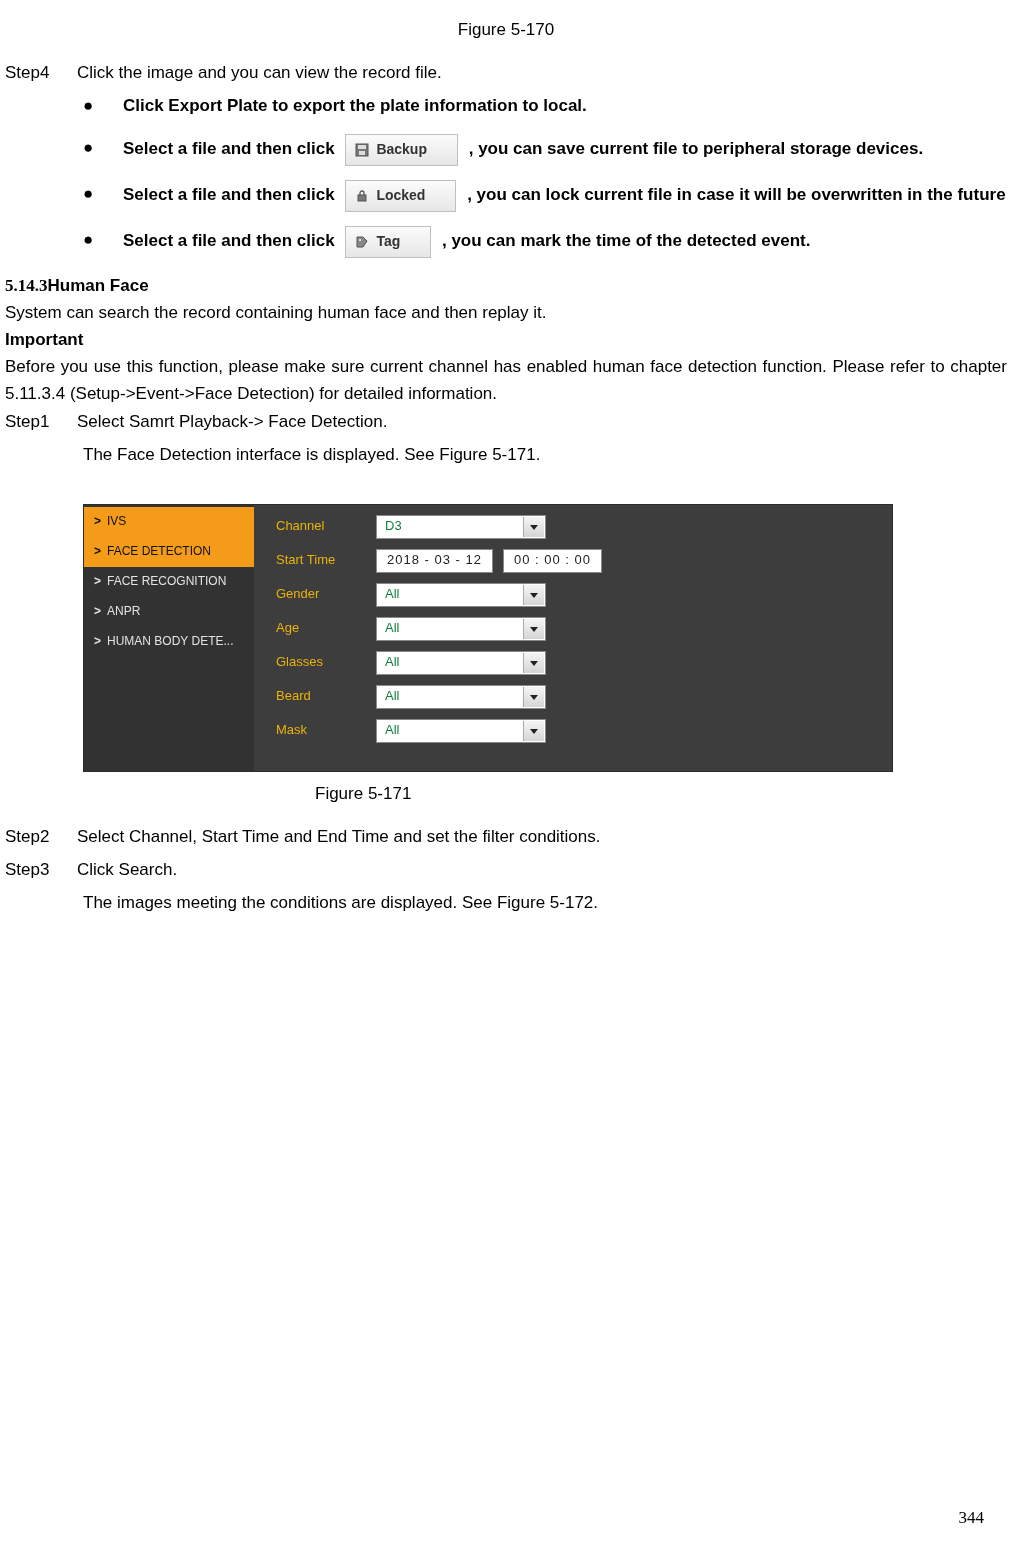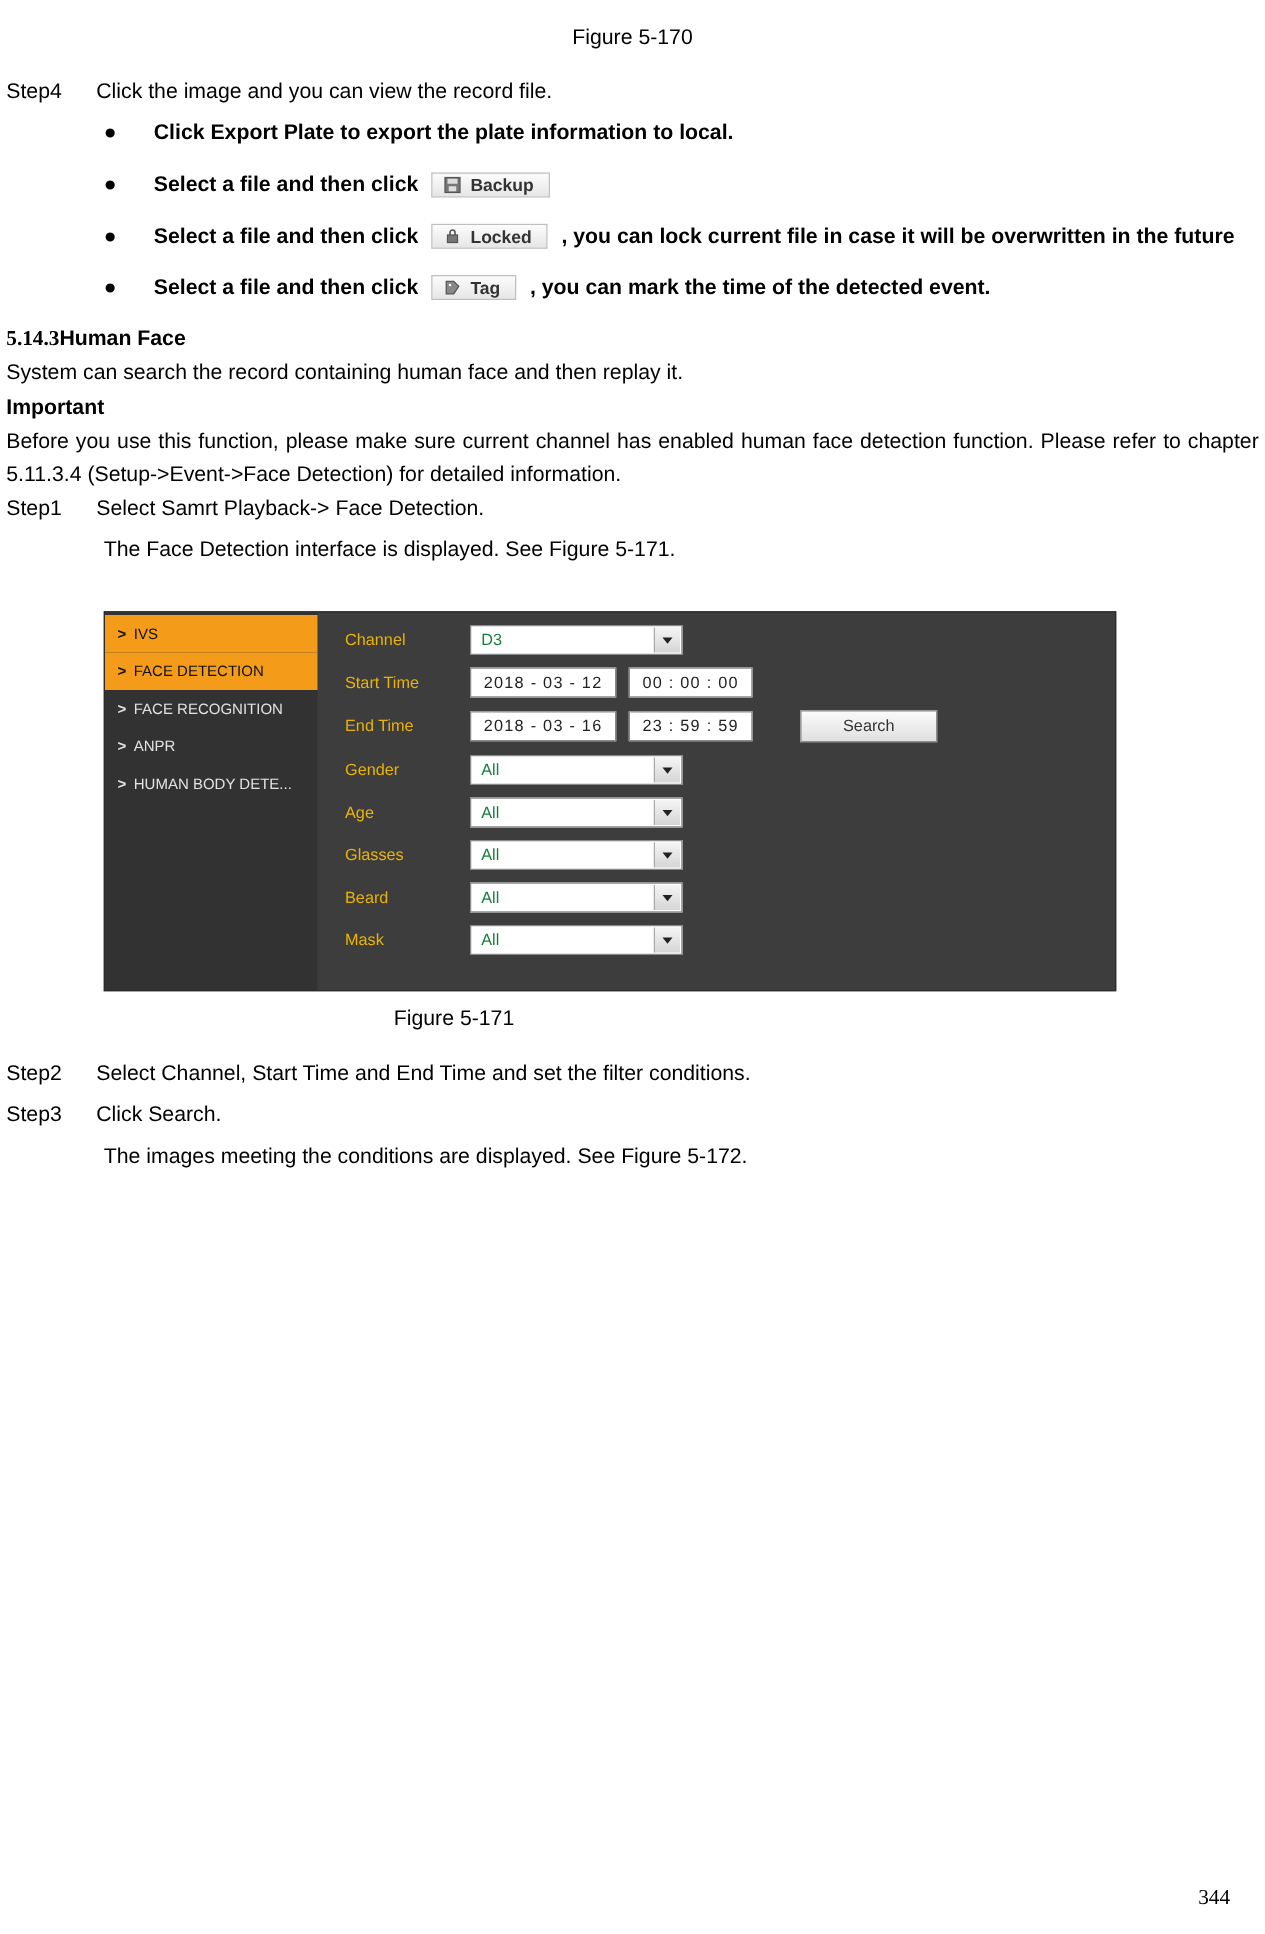--- a/index.html
+++ b/index.html
@@ -20,22 +20,22 @@
     .step-text { flex: 1; text-align: justify; }
     .bullets { margin-left: 76px; list-style: none; }
     .bullets > li { display: flex; align-items: flex-start; margin-bottom: 14px; text-align: justify; }
     .bullets > li .dot { width: 42px; flex-shrink: 0; text-align: left; padding-left: 2px; }
     .bullets > li .liwrap { flex: 1; font-weight: bold; }
     .inline-btn {
       display: inline-flex;
       align-items: center;
       border: 1px solid #bfbfbf;
       background: linear-gradient(#fcfcfc,#e6e6e6);
-      height: 20px;
-      padding: 0 12px 0 8px;
+      height: 32px;
+      padding: 0 30px 0 8px;
       vertical-align: middle;
       margin: 0 6px;
       font-size: 14px;
       color: #333;
       gap: 6px;
     }
     .inline-btn .ic { width: 16px; height: 16px; display: inline-flex; align-items: center; justify-content: center; }
     .section-hdr { font-weight: bold; margin-top: 14px; display: flex; }
     .sec-num { font-family: "Times New Roman", serif; font-weight: bold; }
     .para { text-align: justify; }
@@ -151,20 +151,21 @@
       <span class="inline-btn">
         <span class="ic">
           <svg width="14" height="14" viewBox="0 0 14 14">
               <rect x="1" y="1" width="12" height="12" fill="#777" stroke="#555"></rect>
               <rect x="3" y="2" width="8" height="4" fill="#ddd"></rect>
               <rect x="4" y="8" width="6" height="4" fill="#ddd"></rect>
             </svg>
         </span>
         <span>Backup</span>
       </span>
+      <span>, you can save current file to peripheral storage devices.</span>
     </span>
   </li>
   <li>
     <span class="dot">●</span>
     <span class="liwrap">
       <span>Select a file and then click </span>
       <span class="inline-btn">
         <span class="ic">
           <svg width="14" height="14" viewBox="0 0 14 14">
               <rect x="3" y="6" width="8" height="6" fill="#777" stroke="#555"></rect>
@@ -239,26 +240,20 @@
       <div class="fctrl dropdown">
         <span>D3</span>
         <span class="tri"></span>
       </div>
     </div>
     <div class="frow date-row">
       <div class="flabel">Start Time</div>
       <div class="dbox">2018  -  03   -   12</div>
       <div class="dbox">00   :   00   :   00</div>
     </div>
-    <div class="frow date-row">
-      <div class="flabel">End Time</div>
-      <div class="dbox">2018  -  03   -   16</div>
-      <div class="dbox">23   :   59   :   59</div>
-      <div class="search-btn">Search</div>
-    </div>
     <div class="frow">
       <div class="flabel">Gender</div>
       <div class="fctrl dropdown">
         <span>All</span>
         <span class="tri"></span>
       </div>
     </div>
     <div class="frow">
       <div class="flabel">Age</div>
       <div class="fctrl dropdown">

